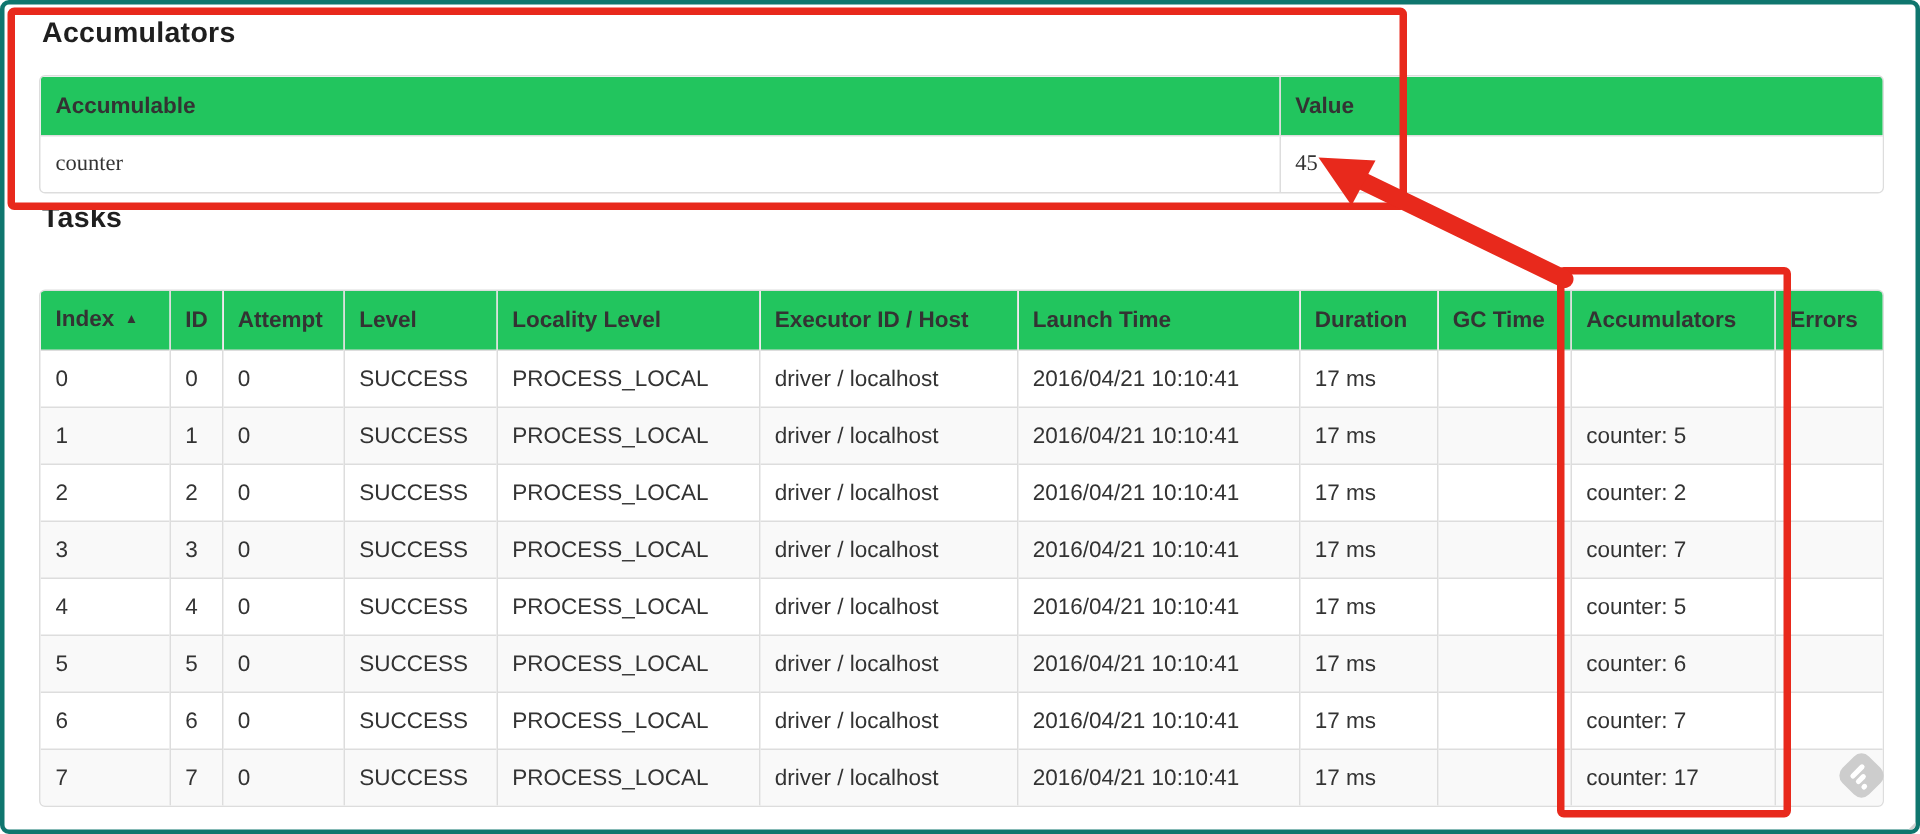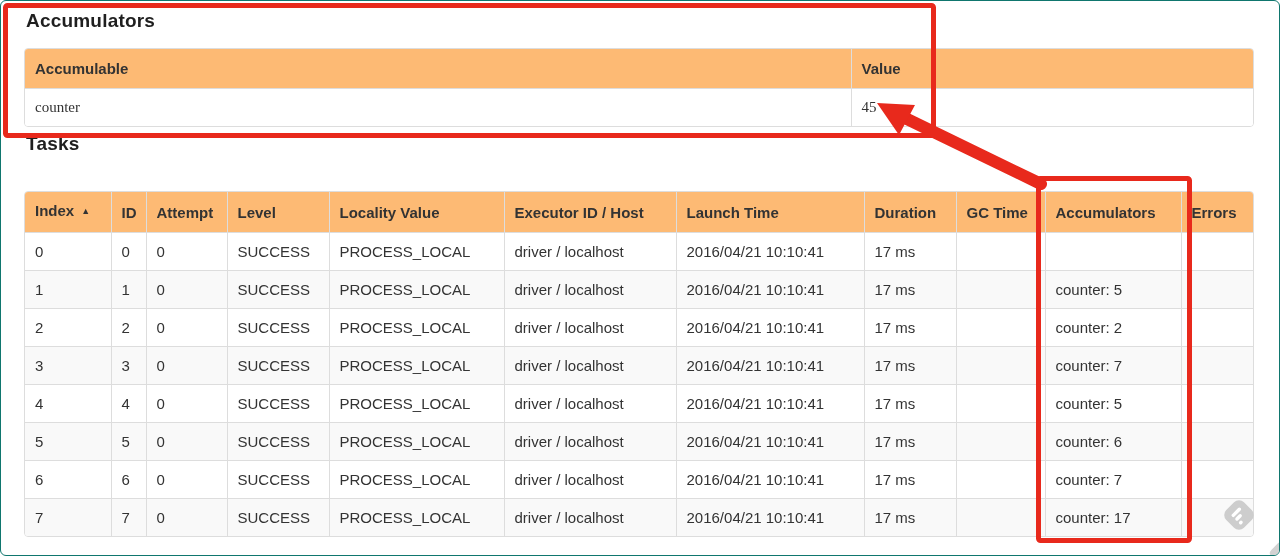--- a/index.html
+++ b/index.html
@@ -1,21 +1,21 @@
 <!DOCTYPE html>
 <html><head>
 <meta charset="utf-8">
 <style>
   * { margin:0; padding:0; box-sizing:border-box; }
   html,body { background:#ffffff; }
   body { font-family:"Liberation Sans","DejaVu Sans",sans-serif; color:#333333; }
 
   .page {
     position:relative; width:1280px; height:556px;
-    background:#ffffff; border:1px solid #0f766e; border-radius:6px;
+    background:#ffffff; border:3px solid #0f766e; border-radius:6px;
     overflow:hidden;
   }
 
   .section-heading {
     position:absolute; left:25px;
     font-size:19px; font-weight:bold; color:#1f1f1f; letter-spacing:.2px;
   }
   #acc-heading { top:9px; }
   #tasks-heading { top:132px; }
 
@@ -26,21 +26,21 @@
   #acc-table-wrap { top:47px; }
   #tasks-table-wrap { top:190px; }
 
   table { border-collapse:collapse; width:100%; table-layout:fixed; }
   th, td {
     font-size:15px; line-height:21px; text-align:left; vertical-align:middle;
     padding:8px 10px; white-space:nowrap; overflow:hidden;
     border-left:1px solid #dddddd; border-top:1px solid #dddddd;
   }
   th:first-child, td:first-child { border-left:none; }
-  thead th { border-top:none; font-weight:bold; background:#fdba74; }
+  thead th { border-top:none; font-weight:bold; background:#22c55e; }
   
   tbody tr:nth-child(even) { background:#f9f9f9; }
   tbody tr:nth-child(odd)  { background:#ffffff; }
 
   #acc-table-wrap th { height:39px; }
   #acc-table-wrap td { height:38px;font-family:Liberation Serif, serif; }
   #tasks-table-wrap th { height:38px; }
   #tasks-table-wrap td { height:37px; }
 
   .sort-icon { font-size:9px; margin-left:7px; position:relative; top:-2px; color:#333; }
@@ -101,21 +101,21 @@
           <col style="width:89px">
         <col style="width:136px">
           <col style="width:74px">
       </colgroup>
       <thead>
         <tr>
           <th><span>Index</span><span class="sort-icon">▲</span></th>
           <th>ID</th>
           <th>Attempt</th>
           <th>Level</th>
-          <th>Locality Value</th>
+          <th>Locality Level</th>
           <th>Executor ID / Host</th>
           <th>Launch Time</th>
           <th>Duration</th>
           <th>GC Time</th>
           <th>Accumulators</th>
           <th>Errors</th>
         </tr>
       </thead>
       <tbody>
 

